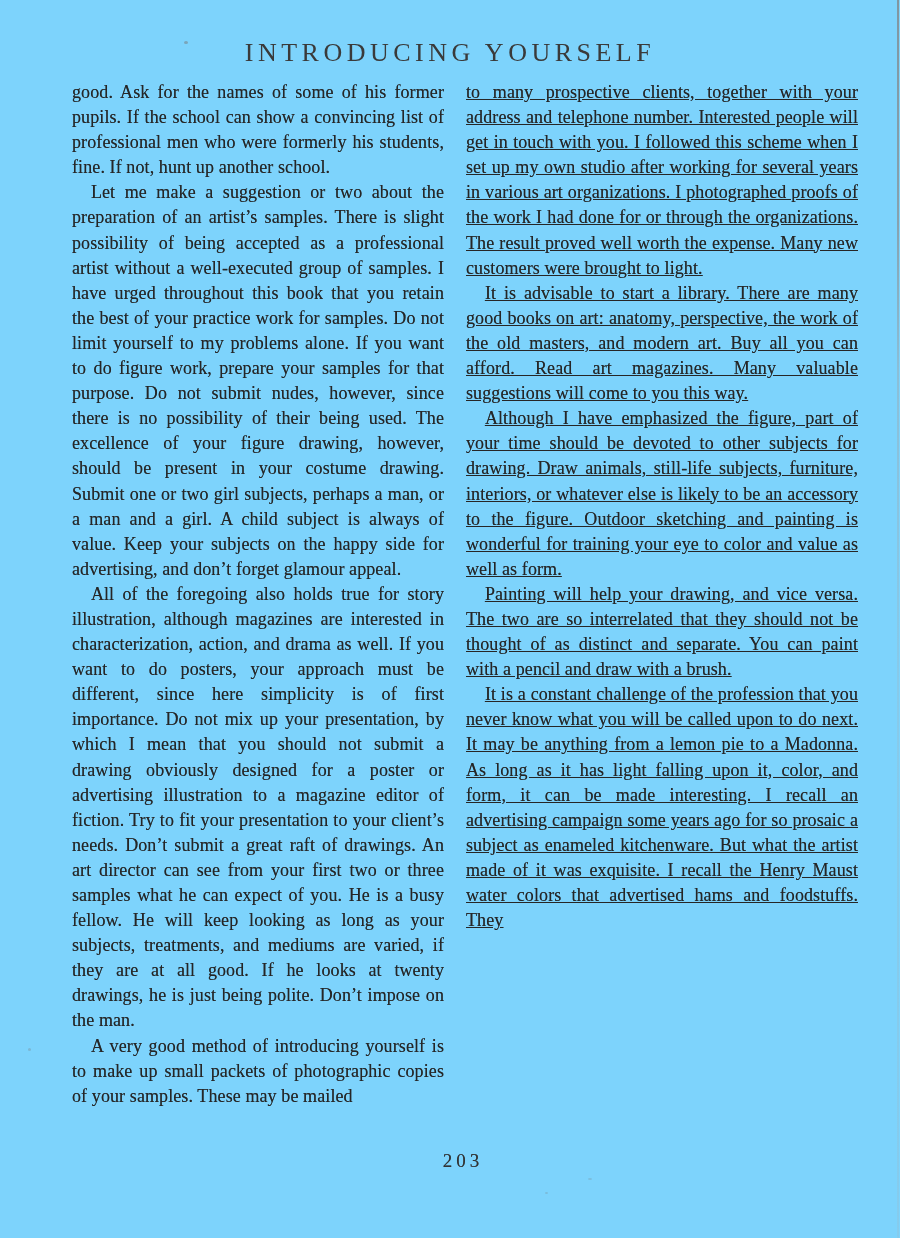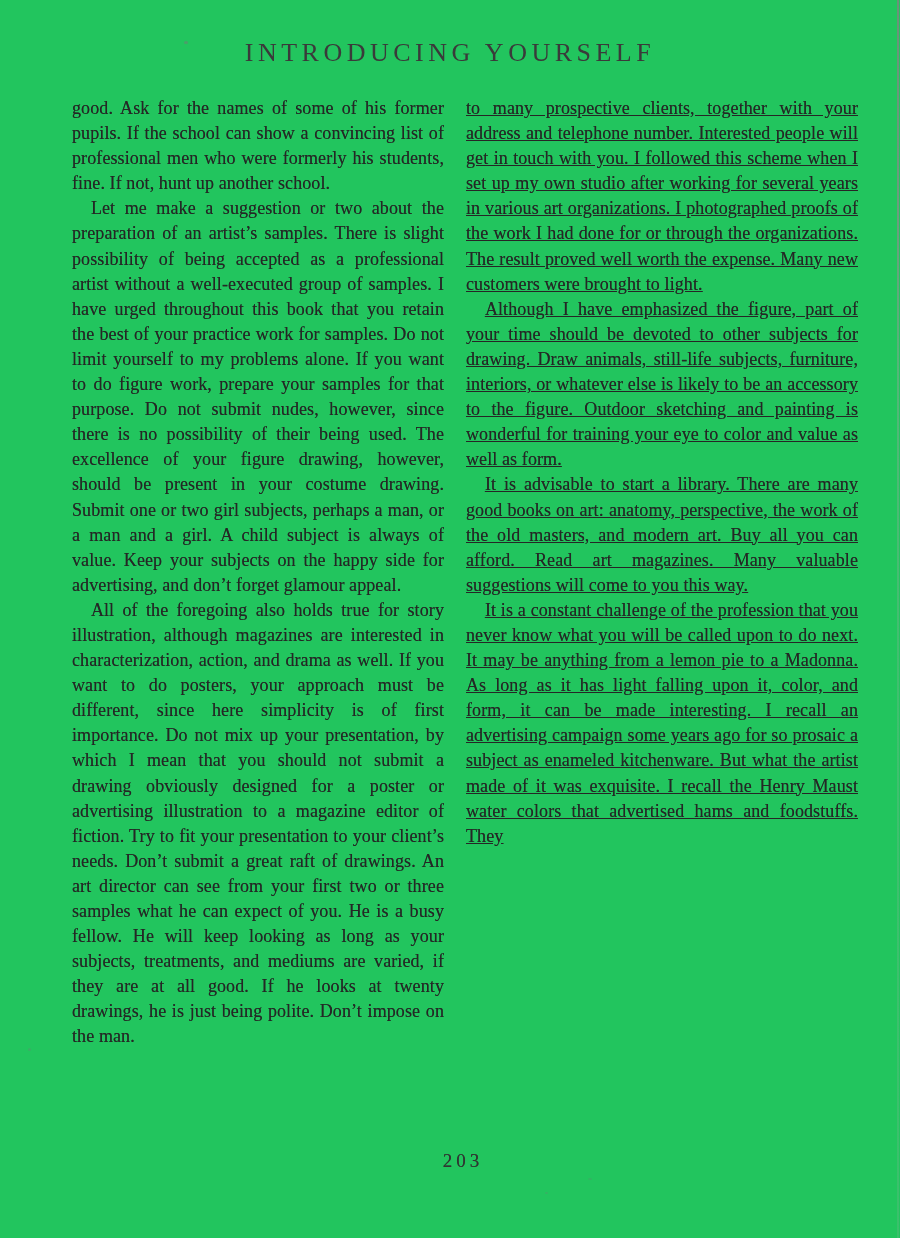--- a/index.html
+++ b/index.html
@@ -5,41 +5,41 @@
   html, body {
     margin: 0;
     padding: 0;
     background: #e8e8e8;
   }
   .page {
     position: relative;
     width: 900px;
     height: 1238px;
     margin: 0 auto;
-    background: #22c55e;
+    background: #7dd3fc;
     overflow: hidden;
     font-family: "Liberation Serif", serif;
     color: #262626;
   }
   .page-title {
     position: absolute;
     top: 38px;
     left: 0;
     width: 100%;
     text-align: center;
     font-size: 26px;
     font-weight: 500;
     letter-spacing: 4.5px;
     color: #3a3a3a;
     margin: 0;
     font-family: "Liberation Serif", serif;
   }
   .columns {
     position: absolute;
-    top: 96px;
+    top: 80px;
     left: 72px;
     width: 786px;
     height: 1062px;
     display: flex;
     gap: 22px;
     overflow: hidden;
   }
   .col {
     overflow: hidden;
   }
@@ -96,25 +96,27 @@
 
 <div class="page">
 
   <h1 class="page-title">INTRODUCING YOURSELF</h1>
 
   <div class="columns">
     <div class="col col-left">
       <p class="cont">good. Ask for the names of some of his former pupils. If the school can show a convincing list of professional men who were formerly his students, fine. If not, hunt up another school.</p>
       <p>Let me make a suggestion or two about the preparation of an artist’s samples. There is slight possibility of being accepted as a professional artist without a well-executed group of samples. I have urged throughout this book that you retain the best of your practice work for samples. Do not limit yourself to my problems alone. If you want to do figure work, prepare your samples for that purpose. Do not submit nudes, however, since there is no possibility of their being used. The excellence of your figure drawing, however, should be present in your costume drawing. Submit one or two girl subjects, perhaps a man, or a man and a girl. A child subject is always of value. Keep your subjects on the happy side for advertising, and don’t forget glamour appeal.</p>
       <p>All of the foregoing also holds true for story illustration, although magazines are interested in characterization, action, and drama as well. If you want to do posters, your approach must be different, since here simplicity is of first importance. Do not mix up your presentation, by which I mean that you should not submit a drawing obviously designed for a poster or advertising illustration to a magazine editor of fiction. Try to fit your presentation to your client’s needs. Don’t submit a great raft of drawings. An art director can see from your first two or three samples what he can expect of you. He is a busy fellow. He will keep looking as long as your subjects, treatments, and mediums are varied, if they are at all good. If he looks at twenty drawings, he is just being polite. Don’t impose on the man.</p>
+      <p>A very good method of introducing yourself is to make up small packets of photographic copies of your samples. These may be mailed</p>
     </div>
     <div class="col col-right">
       <p class="cont">to many prospective clients, together with your address and telephone number. Interested people will get in touch with you. I followed this scheme when I set up my own studio after working for several years in various art organizations. I photographed proofs of the work I had done for or through the organizations. The result proved well worth the expense. Many new customers were brought to light.</p>
+      <p>It is advisable to start a library. There are many good books on art: anatomy, perspective, the work of the old masters, and modern art. Buy all you can afford. Read art magazines. Many valuable suggestions will come to you this way.</p>
       <p>Although I have emphasized the figure, part of your time should be devoted to other subjects for drawing. Draw animals, still-life subjects, furniture, interiors, or whatever else is likely to be an accessory to the figure. Outdoor sketching and painting is wonderful for training your eye to color and value as well as form.</p>
-      <p>It is advisable to start a library. There are many good books on art: anatomy, perspective, the work of the old masters, and modern art. Buy all you can afford. Read art magazines. Many valuable suggestions will come to you this way.</p>
+      <p>Painting will help your drawing, and vice versa. The two are so interrelated that they should not be thought of as distinct and separate. You can paint with a pencil and draw with a brush.</p>
       <p>It is a constant challenge of the profession that you never know what you will be called upon to do next. It may be anything from a lemon pie to a Madonna. As long as it has light falling upon it, color, and form, it can be made interesting. I recall an advertising campaign some years ago for so prosaic a subject as enameled kitchenware. But what the artist made of it was exquisite. I recall the Henry Maust water colors that advertised hams and foodstuffs. They</p>
     </div>
   </div>
 
   <div class="page-number">203</div>
 
   <div class="scan-edge-line"></div>
   <div class="speck speck-1"></div>
   <div class="speck speck-2"></div>
   <div class="speck speck-3"></div>

